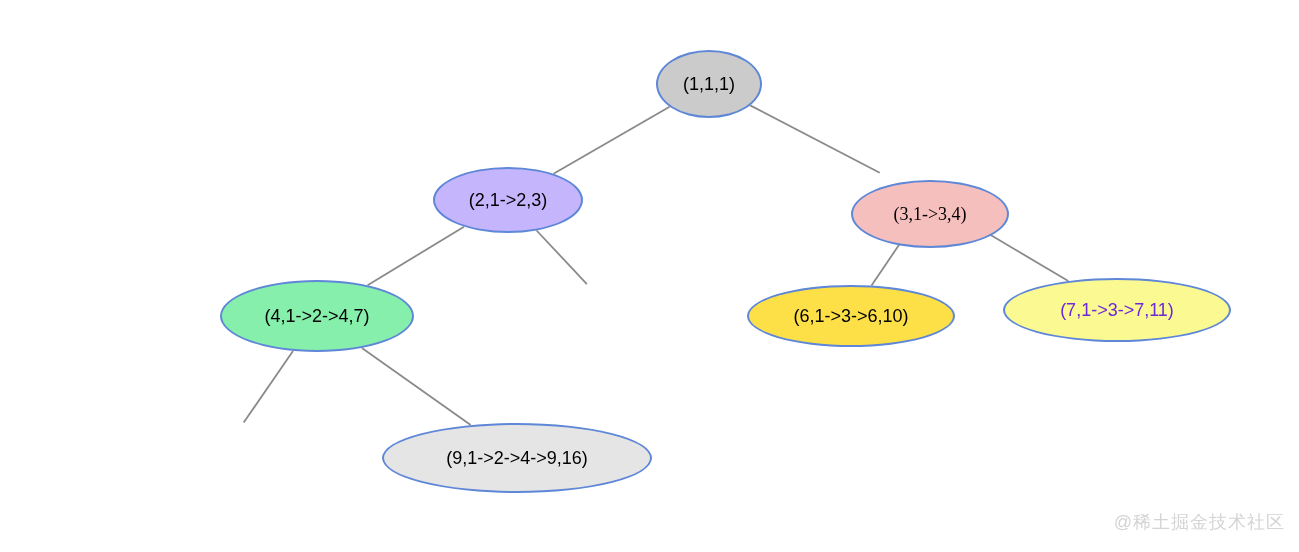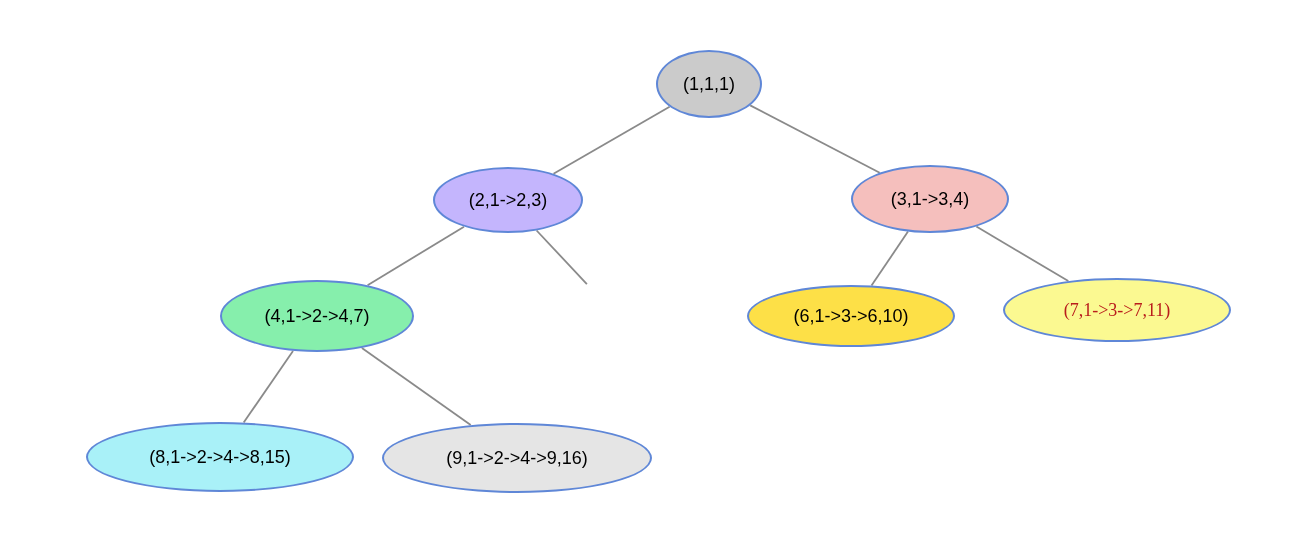--- a/index.html
+++ b/index.html
@@ -55,20 +55,20 @@
       <line x1="464.0" y1="226.7" x2="367.6" y2="285.3" stroke="#8a8a8a" stroke-width="1.8"></line>
       <line x1="536.6" y1="230.5" x2="586.9" y2="284.1" stroke="#8a8a8a" stroke-width="1.8"></line>
       <line x1="908.0" y1="231.6" x2="871.5" y2="285.6" stroke="#8a8a8a" stroke-width="1.8"></line>
       <line x1="976.4" y1="226.5" x2="1068.3" y2="281.1" stroke="#8a8a8a" stroke-width="1.8"></line>
       <line x1="293.0" y1="350.9" x2="243.7" y2="422.6" stroke="#8a8a8a" stroke-width="1.8"></line>
       <line x1="361.9" y1="347.9" x2="470.7" y2="425.1" stroke="#8a8a8a" stroke-width="1.8"></line>
     </svg>
 
   <div class="node" style="left: 656px; top: 50px; width: 106px; height: 68px; background: rgb(203, 203, 203); border-color: rgb(95, 135, 215); color: rgb(0, 0, 0);">(1,1,1)</div>
   <div class="node" style="left: 433px; top: 167px; width: 150px; height: 66px; background: #c4b5fd; border-color: rgb(95, 135, 215); color: rgb(0, 0, 0); text-align: center;">(2,1-&gt;2,3)</div>
-  <div class="node" style="left: 851px; top: 165px; width: 158px; height: 68px; background: rgb(245, 191, 189); border-color: rgb(95, 135, 215); color: rgb(0, 0, 0);">(3,1-&gt;3,4)</div>
+  <div class="node" style="left: 851px; top: 180px; width: 158px; height: 68px; background: rgb(245, 191, 189); border-color: rgb(95, 135, 215); color: rgb(0, 0, 0); font-family: Liberation Serif, serif;">(3,1-&gt;3,4)</div>
   <div class="node" style="left: 220px; top: 280px; width: 194px; height: 72px; background: #86efac; border-color: rgb(95, 135, 215); color: rgb(0, 0, 0); text-align: center;">(4,1-&gt;2-&gt;4,7)</div>
   <div class="node" style="left: 747px; top: 285px; width: 208px; height: 62px; background: #fde047; border-color: rgb(95, 135, 215); color: rgb(0, 0, 0);">(6,1-&gt;3-&gt;6,10)</div>
-  <div class="node" style="left: 1003px; top: 278px; width: 228px; height: 64px; background: rgb(251, 249, 145); border-color: rgb(95, 135, 215); color: #b91c1c; font-family: Liberation Serif, serif;">(7,1-&gt;3-&gt;7,11)</div>
-  <div class="node" style="left: 86px; top: 422px; width: 268px; height: 70px; background: rgb(169, 241, 248); border-color: rgb(95, 135, 215); color: rgb(0, 0, 0);">(8,1-&gt;2-&gt;4-&gt;8,15)</div>
+  <div class="node" style="left: 1003px; top: 278px; width: 228px; height: 64px; background: rgb(251, 249, 145); border-color: rgb(95, 135, 215); color: #6d28d9;">(7,1-&gt;3-&gt;7,11)</div>
   <div class="node" style="left: 382px; top: 423px; width: 270px; height: 70px; background: #e5e5e5; border-color: rgb(95, 135, 215); color: rgb(0, 0, 0);">(9,1-&gt;2-&gt;4-&gt;9,16)</div>
 
+  <div class="watermark">@稀土掘金技术社区</div>
 </div>
 
 </body></html>

